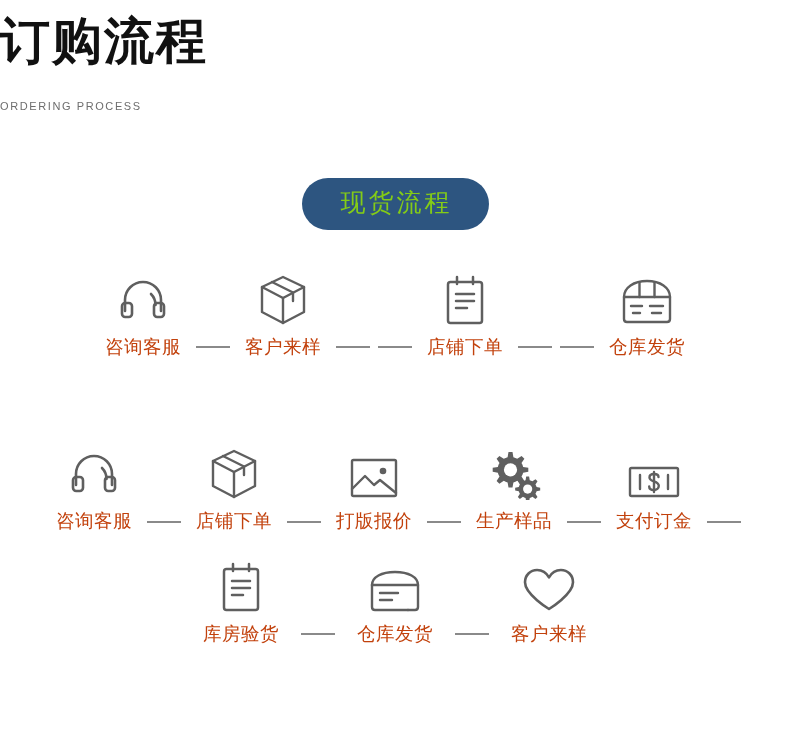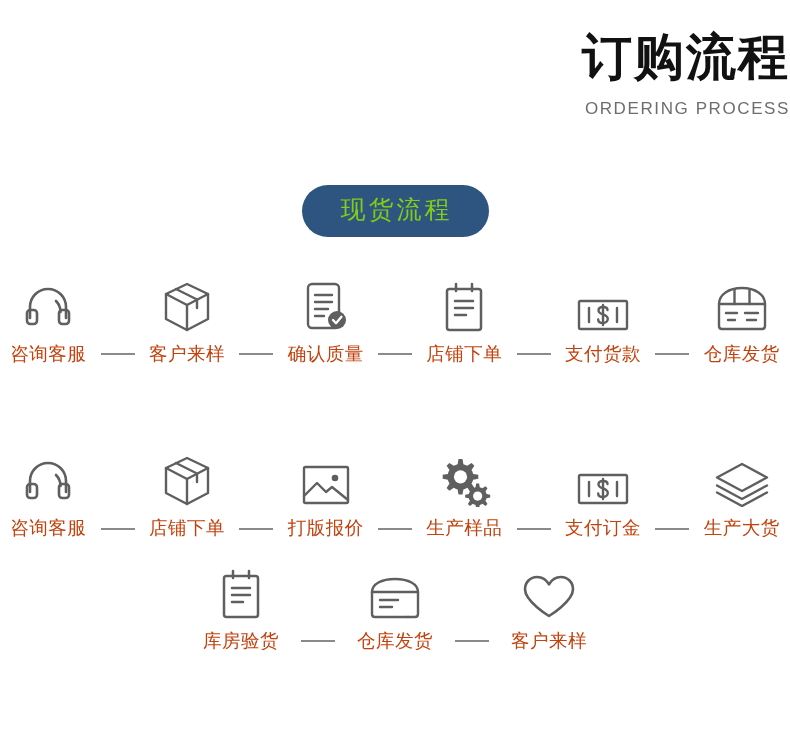--- a/index.html
+++ b/index.html
@@ -18,36 +18,36 @@
   }
 
   .page {
     width: 790px;
     height: 743px;
     position: relative;
   }
 
   
   .header {
-    text-align: right;
-    padding-top: 28px;
+    text-align: left;
+    padding-top: 12px;
   }
   .main-title {
     font-size: 50px;
     line-height: 1.16;
     font-weight: 700;
     color: #111111;
     letter-spacing: 2px;
     margin: 0;
   }
   .sub-title {
-    font-size: 17px;
+    font-size: 11px;
     letter-spacing: 1.6px;
     color: #6d6d6d;
-    margin-top: 13px;
+    margin-top: 30px;
     font-weight: 400;
   }
 
   
   .badge-wrap {
     display: flex;
     justify-content: center;
   }
   .badge {
     background: #2d5580;
@@ -153,159 +153,127 @@
           <path d="M4 13 L25 24 L46 13"></path>
           <path d="M25 24 L25 49"></path>
           <path d="M14 8 L35 18.5 L35 27"></path>
         </svg>
       </div>
       <div class="step-label">客户来样</div>
     </div>
 
     <div class="connector"></div>
 
-    <div class="flow-step">
-      <div class="step-icon">
-        <svg width="48" height="52" viewBox="0 0 48 52" fill="none" stroke="#5f5f5f" stroke-width="2.4" stroke-linecap="round" stroke-linejoin="round">
-          <rect x="6" y="3" width="31" height="44" rx="4"></rect>
-          <path d="M13 14 H30 M13 21 H30 M13 28 H26 M13 35 H22"></path>
-          <circle cx="35" cy="39" r="9" fill="#5f5f5f" stroke="none"></circle>
-          <path d="M31 39 L34 42.2 L39.5 35.8" stroke="#ffffff" stroke-width="2.3"></path>
-        </svg>
-      </div>
-      <div class="step-label">确认质量</div>
-    </div>
 
     <div class="connector"></div>
 
     <div class="flow-step">
       <div class="step-icon">
         <svg width="44" height="52" viewBox="0 0 44 52" fill="none" stroke="#5f5f5f" stroke-width="2.5" stroke-linecap="round" stroke-linejoin="round">
           <path d="M14 3 V10 M30 3 V10"></path>
           <rect x="5" y="8" width="34" height="41" rx="2.5"></rect>
           <path d="M13 20 H31 M13 27 H31 M13 34 H24"></path>
         </svg>
       </div>
       <div class="step-label">店铺下单</div>
+    </div>
+
+    <div class="connector"></div>
+
+
+    <div class="connector"></div>
+
+    <div class="flow-step">
+      <div class="step-icon">
+        <svg width="54" height="48" viewBox="0 0 54 48" fill="none" stroke="#5f5f5f" stroke-width="2.4" stroke-linecap="round" stroke-linejoin="round">
+          <path d="M4 19 C4 9.5 13.7 3 27 3 C40.3 3 50 9.5 50 19 V41 C50 42.7 48.7 44 47 44 H7 C5.3 44 4 42.7 4 41 Z"></path>
+          <path d="M4 19 H50"></path>
+          <path d="M19.5 4.5 V19 M34.5 4.5 V19"></path>
+          <path d="M11 28 H22 M30 28 H43 M13 35 H20 M32 35 H41"></path>
+        </svg>
+      </div>
+      <div class="step-label">仓库发货</div>
+    </div>
+
+  </div>
+
+  <div class="section-spacer-2"></div>
+
+
+  <div class="flow-row" id="flow-row-2">
+
+    <div class="flow-step">
+      <div class="step-icon">
+        <svg width="52" height="50" viewBox="0 0 52 50" fill="none" stroke="#5f5f5f" stroke-width="2.6" stroke-linecap="round" stroke-linejoin="round">
+          <path d="M8 35 V24 C8 14 16 6 26 6 C36 6 44 14 44 24 V35"></path>
+          <rect x="5" y="27" width="10" height="14" rx="3.2"></rect>
+          <rect x="37" y="27" width="10" height="14" rx="3.2"></rect>
+          <path d="M34 18 C37 21 38.5 25 38.5 29"></path>
+        </svg>
+      </div>
+      <div class="step-label">咨询客服</div>
+    </div>
+
+    <div class="connector"></div>
+
+    <div class="flow-step">
+      <div class="step-icon">
+        <svg width="50" height="52" viewBox="0 0 50 52" fill="none" stroke="#5f5f5f" stroke-width="2.4" stroke-linecap="round" stroke-linejoin="round">
+          <path d="M25 3 L46 13 L46 38 L25 49 L4 38 L4 13 Z"></path>
+          <path d="M4 13 L25 24 L46 13"></path>
+          <path d="M25 24 L25 49"></path>
+          <path d="M14 8 L35 18.5 L35 27"></path>
+        </svg>
+      </div>
+      <div class="step-label">店铺下单</div>
+    </div>
+
+    <div class="connector"></div>
+
+    <div class="flow-step">
+      <div class="step-icon">
+        <svg width="50" height="44" viewBox="0 0 50 44" fill="none" stroke="#5f5f5f" stroke-width="2.4" stroke-linecap="round" stroke-linejoin="round">
+          <rect x="3" y="4" width="44" height="36" rx="1.5"></rect>
+          <circle cx="34" cy="15" r="3.3" fill="#5f5f5f" stroke="none"></circle>
+          <path d="M3 33 L16 20 L25 29 L31 24 L47 37"></path>
+        </svg>
+      </div>
+      <div class="step-label">打版报价</div>
+    </div>
+
+    <div class="connector"></div>
+
+    <div class="flow-step">
+      <div class="step-icon">
+        <svg width="54" height="50" viewBox="0 0 54 50" fill="#5f5f5f" stroke="none">
+          <path d="M21.5 2 L25.5 2 L26.4 7.2 C27.8 7.55 29.1 8.1 30.2 8.85 L34.6 5.9 L37.4 8.7 L34.5 13.1 C35.25 14.25 35.8 15.5 36.15 16.9 L41.3 17.8 L41.3 21.8 L36.15 22.7 C35.8 24.1 35.25 25.35 34.5 26.5 L37.4 30.9 L34.6 33.7 L30.2 30.75 C29.1 31.5 27.8 32.05 26.4 32.4 L25.5 37.6 L21.5 37.6 L20.6 32.4 C19.2 32.05 17.95 31.5 16.8 30.75 L12.4 33.7 L9.6 30.9 L12.5 26.5 C11.75 25.35 11.2 24.1 10.85 22.7 L5.7 21.8 L5.7 17.8 L10.85 16.9 C11.2 15.5 11.75 14.25 12.5 13.1 L9.6 8.7 L12.4 5.9 L16.8 8.85 C17.95 8.1 19.2 7.55 20.6 7.2 Z"></path>
+          <circle cx="23.5" cy="19.8" r="6.6" fill="#ffffff"></circle>
+          <path d="M39.2 26.6 L42.1 26.6 L42.75 30.2 C43.7 30.45 44.6 30.85 45.4 31.35 L48.5 29.3 L50.5 31.3 L48.45 34.4 C48.95 35.2 49.35 36.05 49.6 37 L53.2 37.65 L53.2 40.55 L49.6 41.2 C49.35 42.15 48.95 43.05 48.45 43.8 L50.5 46.9 L48.5 48.9 L45.4 46.85 C44.6 47.35 43.7 47.75 42.75 48 L42.1 51.6 L39.2 51.6 L38.55 48 C37.6 47.75 36.75 47.35 35.95 46.85 L32.85 48.9 L30.85 46.9 L32.9 43.8 C32.4 43.05 32 42.15 31.75 41.2 L28.15 40.55 L28.15 37.65 L31.75 37 C32 36.05 32.4 35.2 32.9 34.4 L30.85 31.3 L32.85 29.3 L35.95 31.35 C36.75 30.85 37.6 30.45 38.55 30.2 Z"></path>
+          <circle cx="40.65" cy="39.1" r="4.6" fill="#ffffff"></circle>
+        </svg>
+      </div>
+      <div class="step-label">生产样品</div>
     </div>
 
     <div class="connector"></div>
 
     <div class="flow-step">
       <div class="step-icon">
         <svg width="54" height="36" viewBox="0 0 54 36" fill="none" stroke="#5f5f5f" stroke-width="2.4" stroke-linecap="round" stroke-linejoin="round">
           <rect x="3" y="4" width="48" height="28" rx="1.5"></rect>
           <path d="M13 11 V25 M41 11 V25"></path>
           <path d="M27 8 V28"></path>
           <path d="M31.5 13 C31.5 11 29.6 10 27 10 C24.4 10 22.5 11.2 22.5 13.4 C22.5 18.2 31.8 16.5 31.8 21.8 C31.8 24.4 29.6 26 27 26 C24.2 26 22.2 24.6 22.2 22.5"></path>
         </svg>
       </div>
-      <div class="step-label">支付货款</div>
-    </div>
-
-    <div class="connector"></div>
-
-    <div class="flow-step">
-      <div class="step-icon">
-        <svg width="54" height="48" viewBox="0 0 54 48" fill="none" stroke="#5f5f5f" stroke-width="2.4" stroke-linecap="round" stroke-linejoin="round">
-          <path d="M4 19 C4 9.5 13.7 3 27 3 C40.3 3 50 9.5 50 19 V41 C50 42.7 48.7 44 47 44 H7 C5.3 44 4 42.7 4 41 Z"></path>
-          <path d="M4 19 H50"></path>
-          <path d="M19.5 4.5 V19 M34.5 4.5 V19"></path>
-          <path d="M11 28 H22 M30 28 H43 M13 35 H20 M32 35 H41"></path>
-        </svg>
-      </div>
-      <div class="step-label">仓库发货</div>
-    </div>
-
-  </div>
-
-  <div class="section-spacer-2"></div>
-
-
-  <div class="flow-row" id="flow-row-2">
-
-    <div class="flow-step">
-      <div class="step-icon">
-        <svg width="52" height="50" viewBox="0 0 52 50" fill="none" stroke="#5f5f5f" stroke-width="2.6" stroke-linecap="round" stroke-linejoin="round">
-          <path d="M8 35 V24 C8 14 16 6 26 6 C36 6 44 14 44 24 V35"></path>
-          <rect x="5" y="27" width="10" height="14" rx="3.2"></rect>
-          <rect x="37" y="27" width="10" height="14" rx="3.2"></rect>
-          <path d="M34 18 C37 21 38.5 25 38.5 29"></path>
-        </svg>
-      </div>
-      <div class="step-label">咨询客服</div>
-    </div>
-
-    <div class="connector"></div>
-
-    <div class="flow-step">
-      <div class="step-icon">
-        <svg width="50" height="52" viewBox="0 0 50 52" fill="none" stroke="#5f5f5f" stroke-width="2.4" stroke-linecap="round" stroke-linejoin="round">
-          <path d="M25 3 L46 13 L46 38 L25 49 L4 38 L4 13 Z"></path>
-          <path d="M4 13 L25 24 L46 13"></path>
-          <path d="M25 24 L25 49"></path>
-          <path d="M14 8 L35 18.5 L35 27"></path>
-        </svg>
-      </div>
-      <div class="step-label">店铺下单</div>
-    </div>
-
-    <div class="connector"></div>
-
-    <div class="flow-step">
-      <div class="step-icon">
-        <svg width="50" height="44" viewBox="0 0 50 44" fill="none" stroke="#5f5f5f" stroke-width="2.4" stroke-linecap="round" stroke-linejoin="round">
-          <rect x="3" y="4" width="44" height="36" rx="1.5"></rect>
-          <circle cx="34" cy="15" r="3.3" fill="#5f5f5f" stroke="none"></circle>
-          <path d="M3 33 L16 20 L25 29 L31 24 L47 37"></path>
-        </svg>
-      </div>
-      <div class="step-label">打版报价</div>
-    </div>
-
-    <div class="connector"></div>
-
-    <div class="flow-step">
-      <div class="step-icon">
-        <svg width="54" height="50" viewBox="0 0 54 50" fill="#5f5f5f" stroke="none">
-          <path d="M21.5 2 L25.5 2 L26.4 7.2 C27.8 7.55 29.1 8.1 30.2 8.85 L34.6 5.9 L37.4 8.7 L34.5 13.1 C35.25 14.25 35.8 15.5 36.15 16.9 L41.3 17.8 L41.3 21.8 L36.15 22.7 C35.8 24.1 35.25 25.35 34.5 26.5 L37.4 30.9 L34.6 33.7 L30.2 30.75 C29.1 31.5 27.8 32.05 26.4 32.4 L25.5 37.6 L21.5 37.6 L20.6 32.4 C19.2 32.05 17.95 31.5 16.8 30.75 L12.4 33.7 L9.6 30.9 L12.5 26.5 C11.75 25.35 11.2 24.1 10.85 22.7 L5.7 21.8 L5.7 17.8 L10.85 16.9 C11.2 15.5 11.75 14.25 12.5 13.1 L9.6 8.7 L12.4 5.9 L16.8 8.85 C17.95 8.1 19.2 7.55 20.6 7.2 Z"></path>
-          <circle cx="23.5" cy="19.8" r="6.6" fill="#ffffff"></circle>
-          <path d="M39.2 26.6 L42.1 26.6 L42.75 30.2 C43.7 30.45 44.6 30.85 45.4 31.35 L48.5 29.3 L50.5 31.3 L48.45 34.4 C48.95 35.2 49.35 36.05 49.6 37 L53.2 37.65 L53.2 40.55 L49.6 41.2 C49.35 42.15 48.95 43.05 48.45 43.8 L50.5 46.9 L48.5 48.9 L45.4 46.85 C44.6 47.35 43.7 47.75 42.75 48 L42.1 51.6 L39.2 51.6 L38.55 48 C37.6 47.75 36.75 47.35 35.95 46.85 L32.85 48.9 L30.85 46.9 L32.9 43.8 C32.4 43.05 32 42.15 31.75 41.2 L28.15 40.55 L28.15 37.65 L31.75 37 C32 36.05 32.4 35.2 32.9 34.4 L30.85 31.3 L32.85 29.3 L35.95 31.35 C36.75 30.85 37.6 30.45 38.55 30.2 Z"></path>
-          <circle cx="40.65" cy="39.1" r="4.6" fill="#ffffff"></circle>
-        </svg>
-      </div>
-      <div class="step-label">生产样品</div>
-    </div>
-
-    <div class="connector"></div>
-
-    <div class="flow-step">
-      <div class="step-icon">
-        <svg width="54" height="36" viewBox="0 0 54 36" fill="none" stroke="#5f5f5f" stroke-width="2.4" stroke-linecap="round" stroke-linejoin="round">
-          <rect x="3" y="4" width="48" height="28" rx="1.5"></rect>
-          <path d="M13 11 V25 M41 11 V25"></path>
-          <path d="M27 8 V28"></path>
-          <path d="M31.5 13 C31.5 11 29.6 10 27 10 C24.4 10 22.5 11.2 22.5 13.4 C22.5 18.2 31.8 16.5 31.8 21.8 C31.8 24.4 29.6 26 27 26 C24.2 26 22.2 24.6 22.2 22.5"></path>
-        </svg>
-      </div>
       <div class="step-label">支付订金</div>
     </div>
 
     <div class="connector"></div>
 
-    <div class="flow-step">
-      <div class="step-icon">
-        <svg width="56" height="46" viewBox="0 0 56 46" fill="none" stroke="#5f5f5f" stroke-width="2.4" stroke-linecap="round" stroke-linejoin="round">
-          <path d="M28 3 L53 16.5 L28 30 L3 16.5 Z"></path>
-          <path d="M3 24.5 L28 38 L53 24.5"></path>
-          <path d="M3 31.5 L28 45 L53 31.5"></path>
-        </svg>
-      </div>
-      <div class="step-label">生产大货</div>
-    </div>
 
   </div>
 
   <div class="flow-row" id="flow-row-3">
 
     <div class="flow-step">
       <div class="step-icon">
         <svg width="44" height="52" viewBox="0 0 44 52" fill="none" stroke="#5f5f5f" stroke-width="2.5" stroke-linecap="round" stroke-linejoin="round">
           <path d="M14 3 V10 M30 3 V10"></path>
           <rect x="5" y="8" width="34" height="41" rx="2.5"></rect>

